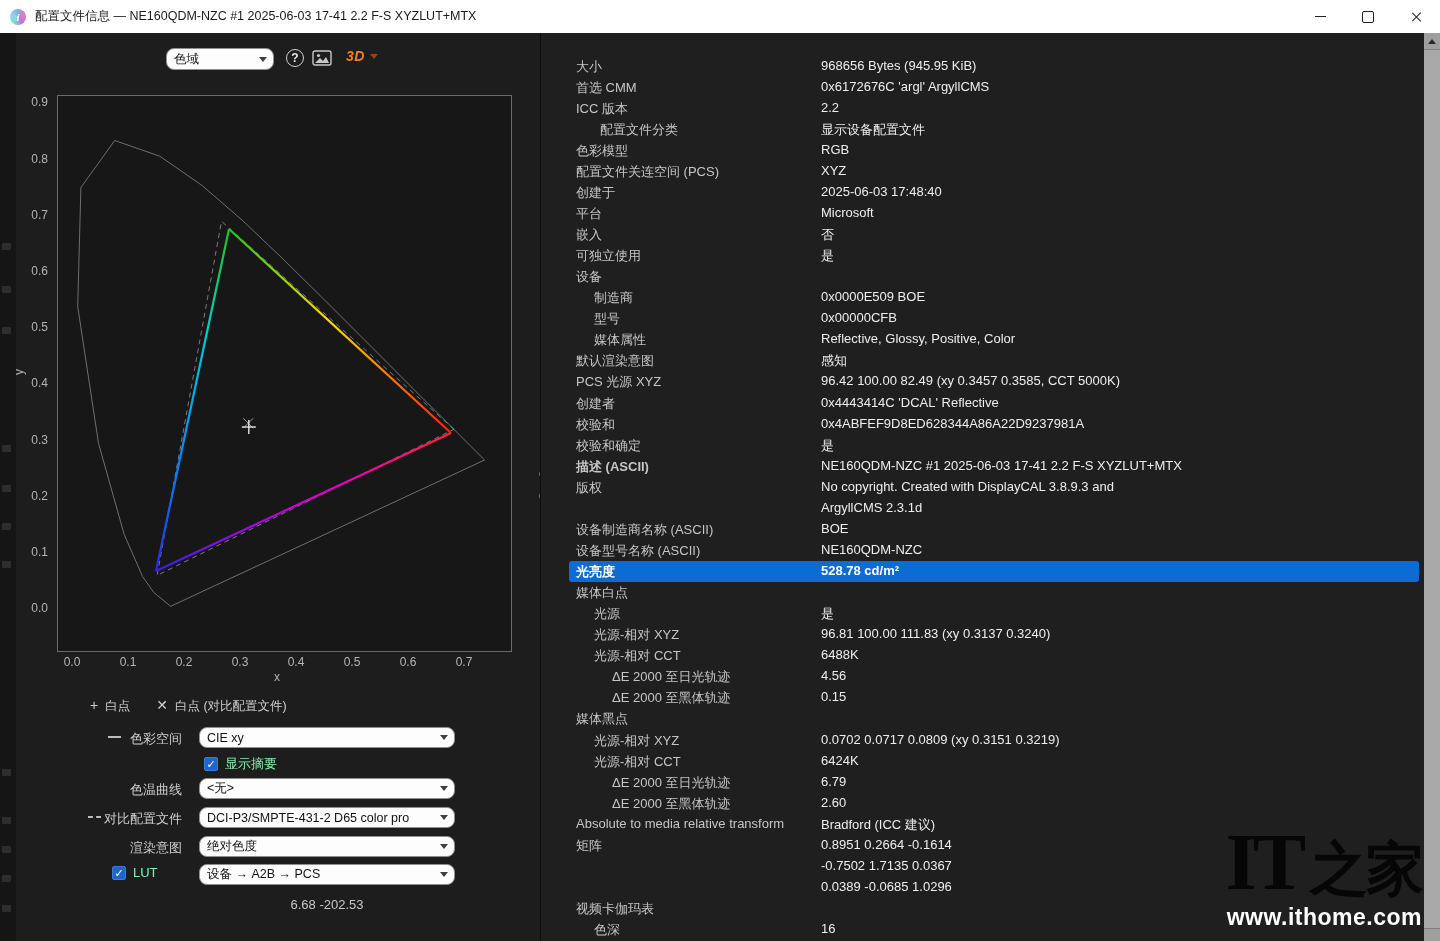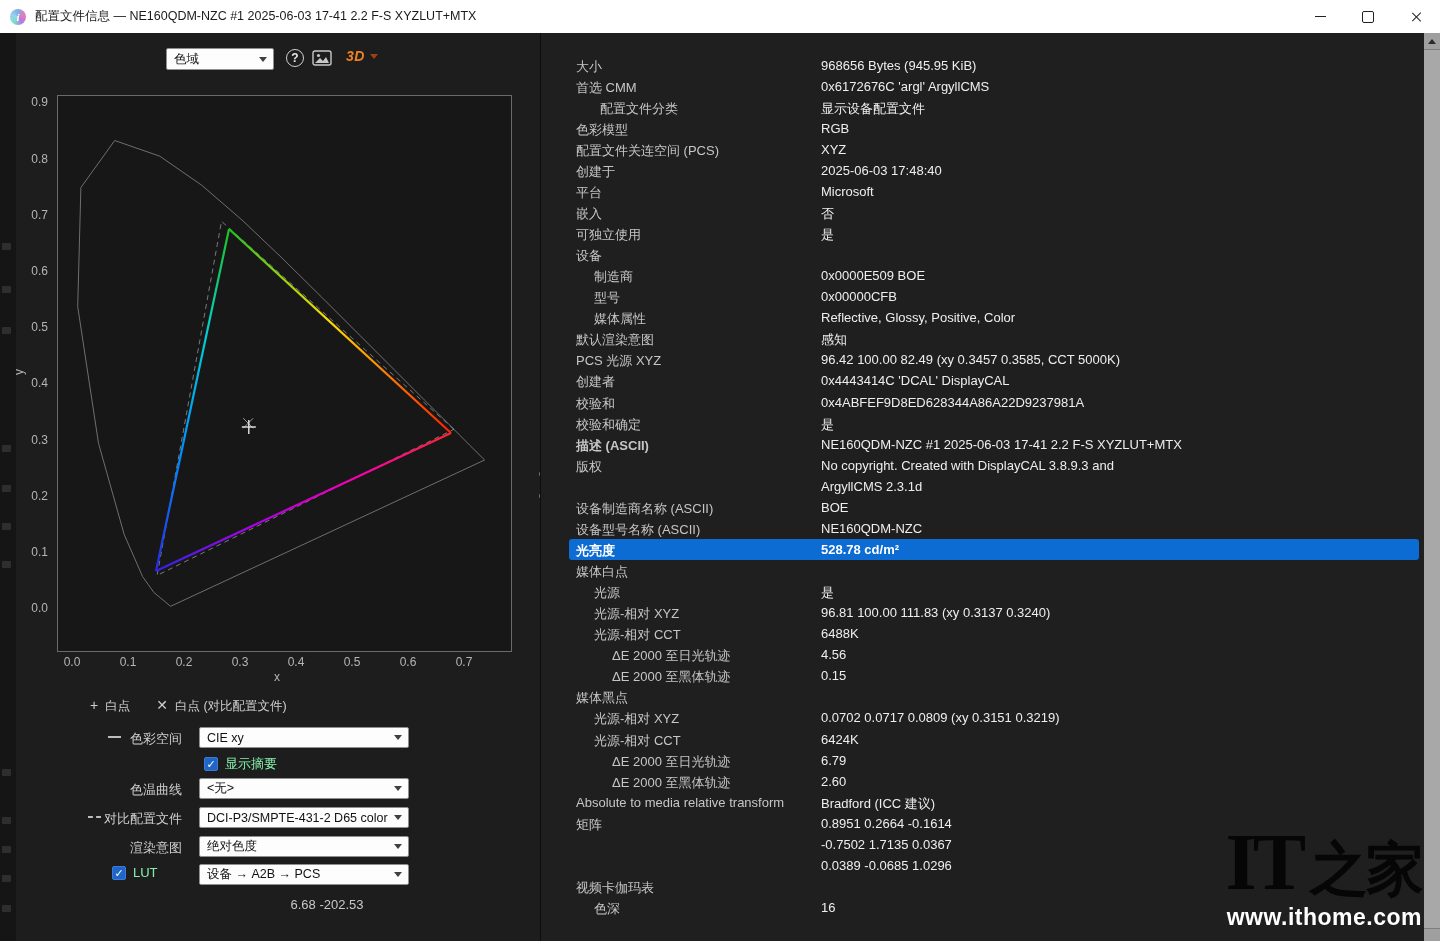--- a/index.html
+++ b/index.html
@@ -26,21 +26,21 @@
   .glyph-close::before{transform:rotate(45deg)}
   .glyph-close::after{transform:rotate(-45deg)}
 
   
   .left-strip{position:absolute;left:0;top:33px;width:16px;height:908px;background:#151515}
   .strip-mark{position:absolute;left:2px;width:9px;height:7px;background:#888;opacity:.22;border-radius:1px}
 
   
   .left-panel{position:absolute;left:16px;top:33px;width:524px;height:908px;background:#1d1d1d}
 
-  .dropdown{background:#fdfdfd;border:1px solid #8f8f8f;border-radius:2px;display:flex;
+  .dropdown{background:#fdfdfd;border:1px solid #8f8f8f;border-radius:8px;display:flex;
             align-items:center;font-size:12.5px;color:#111;box-sizing:border-box}
   .dropdown .txt{flex:1;padding-left:7px;white-space:nowrap;overflow:hidden}
   .chev{width:0;height:0;border-left:4px solid transparent;border-right:4px solid transparent;
         border-top:5px solid #404040;margin:0 6px 0 4px;flex:0 0 auto}
 
   .plot-select{position:absolute;left:150px;top:15px;width:108px;height:22px}
   .help-btn{position:absolute;left:270px;top:16px;width:18px;height:18px;border:1.5px solid #cfcfcf;
             border-radius:50%;color:#e8e8e8;font-size:12px;font-weight:bold;display:flex;
             align-items:center;justify-content:center;box-sizing:border-box}
   .img-btn{position:absolute;left:296px;top:17px;width:20px;height:16px}
@@ -56,21 +56,21 @@
   .xtick{position:absolute;top:622px;transform:translateX(-50%);font-size:12px;color:#b5b5b5}
   .axis-y{position:absolute;left:0px;top:332px;color:#b5b5b5;font-size:12px;transform:rotate(-90deg)}
   .axis-x{position:absolute;left:258px;top:637px;color:#b5b5b5;font-size:12px}
 
   .legend{position:absolute;left:74px;top:664px;display:flex;gap:26px;align-items:center;
           font-size:12.5px;color:#d0d0d0;white-space:nowrap}
   .legend .mk{font-size:14px;color:#cfcfcf;margin-right:7px}
 
   .ctl-label{position:absolute;left:16px;width:150px;text-align:right;font-size:13px;color:#cfcfcf;
              white-space:nowrap}
-  .ctl-dd{position:absolute;left:183px;width:210px;height:21px}
+  .ctl-dd{position:absolute;left:183px;width:256px;height:21px}
   .sample-solid{position:absolute;width:13px;height:0;border-top:2px solid #bdbdbd}
   .sample-dashed{position:absolute;width:13px;height:0;border-top:2px dashed #bdbdbd}
 
   .chk-row{position:absolute;display:flex;align-items:center}
   .chk{width:14px;height:14px;background:#2066c8;border:1px solid #3a7ad8;border-radius:2px;
        display:flex;align-items:center;justify-content:center;box-sizing:border-box}
   .chk::after{content:"\2713";color:#fff;font-size:11px;line-height:12px}
   .chk-label{margin-left:7px;font-size:13px;color:#86efac}
 
   .coords{position:absolute;left:183px;top:864px;width:256px;text-align:center;font-size:13px;
@@ -281,20 +281,24 @@
   <div class="info-list">
       <div class="info-row">
         <span class="k" style="left: 35px;">大小</span>
         <span class="v">968656 Bytes (945.95 KiB)</span>
       </div>
       <div class="info-row">
         <span class="k" style="left: 35px;">首选 CMM</span>
         <span class="v">0x6172676C 'argl' ArgyllCMS</span>
       </div>
       <div class="info-row">
+        <span class="k" style="left: 35px;">ICC 版本</span>
+        <span class="v">2.2</span>
+      </div>
+      <div class="info-row">
         <span class="k" style="left: 35px; padding-left: 24px;">配置文件分类</span>
         <span class="v">显示设备配置文件</span>
       </div>
       <div class="info-row">
         <span class="k" style="left: 35px;">色彩模型</span>
         <span class="v">RGB</span>
       </div>
       <div class="info-row">
         <span class="k" style="left: 35px;">配置文件关连空间 (PCS)</span>
         <span class="v">XYZ</span>
@@ -334,21 +338,21 @@
       <div class="info-row">
         <span class="k" style="left: 35px;">默认渲染意图</span>
         <span class="v">感知</span>
       </div>
       <div class="info-row">
         <span class="k" style="left: 35px;">PCS 光源 XYZ</span>
         <span class="v">96.42 100.00  82.49 (xy 0.3457 0.3585, CCT 5000K)</span>
       </div>
       <div class="info-row">
         <span class="k" style="left: 35px;">创建者</span>
-        <span class="v">0x4443414C 'DCAL' DisplayCAL</span>
+        <span class="v">0x4443414C 'DCAL' Reflective</span>
       </div>
       <div class="info-row">
         <span class="k" style="left: 35px;">校验和</span>
         <span class="v">0x4ABFEF9D8ED628344A86A22D9237981A</span>
       </div>
       <div class="info-row">
         <span class="k" style="left: 35px;">校验和确定</span>
         <span class="v">是</span>
       </div>
       <div class="info-row">

